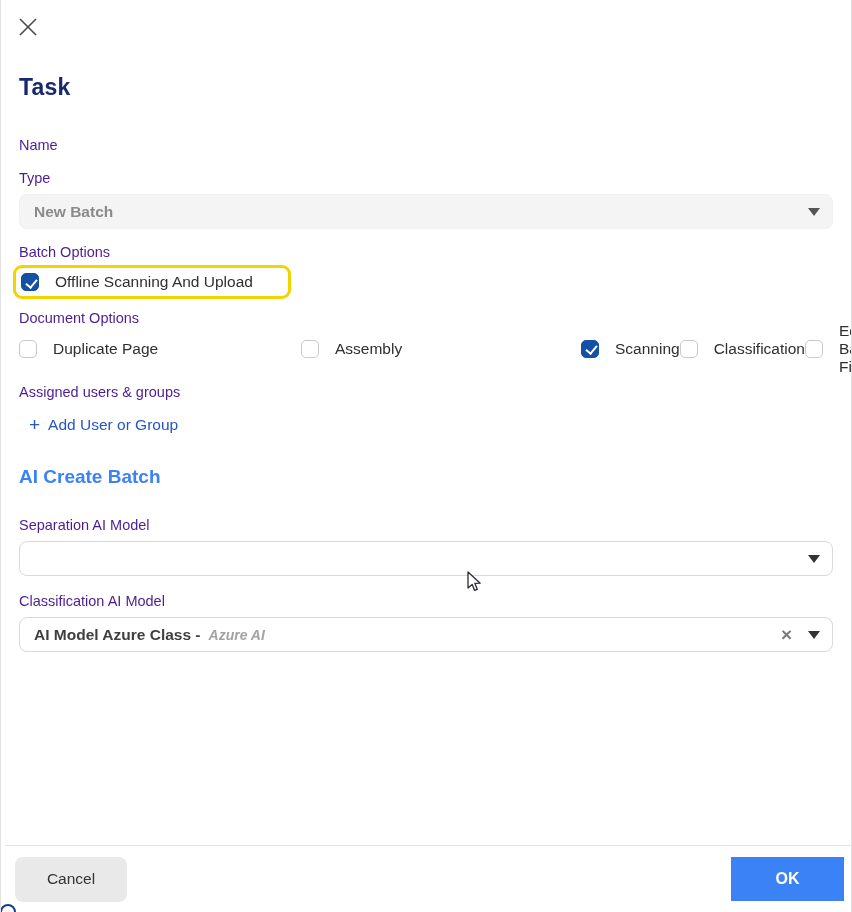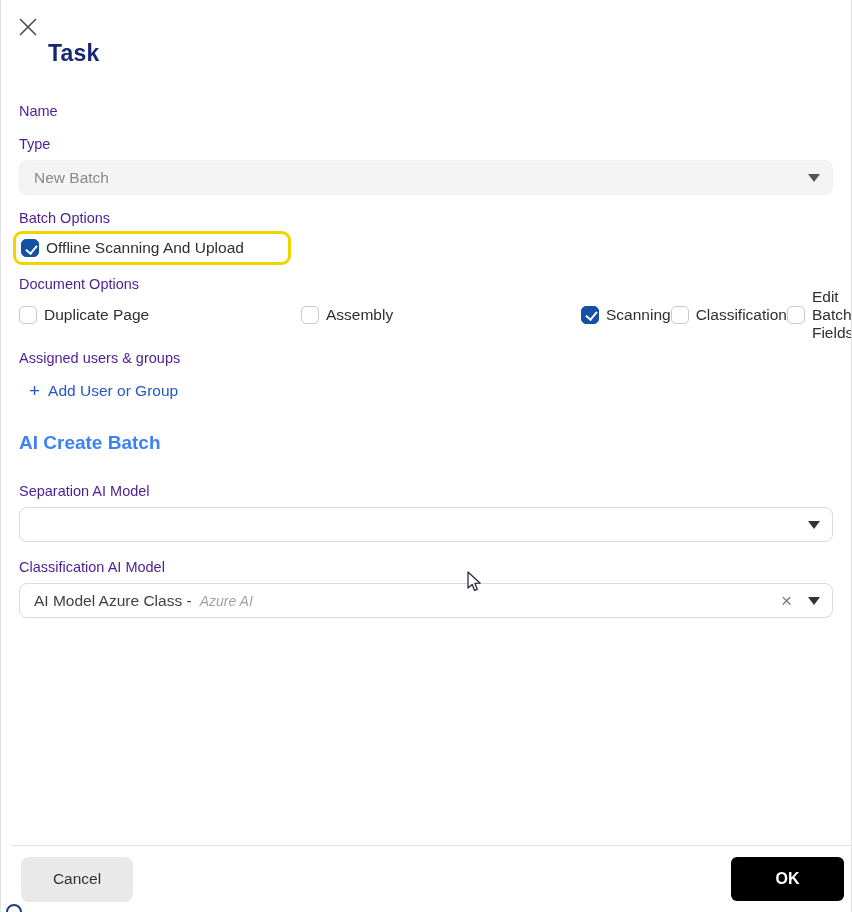--- a/index.html
+++ b/index.html
@@ -5,59 +5,59 @@
   * { margin:0; padding:0; box-sizing:border-box; }
   html,body { width:852px; height:912px; }
   body {
     font-family:"Liberation Sans","DejaVu Sans",sans-serif;
     background:#ffffff; color:#333; position:relative; overflow:hidden;
     border-left:1px solid #e2e2e2; border-right:1px solid #e2e2e2;
   }
   .close-btn { position:absolute; top:16px; left:16px; width:24px; height:24px; cursor:pointer; }
   .close-btn svg { width:22px; height:22px; stroke:#4a4a4a; stroke-width:1.6; }
   .content { padding:0 20px 0 18px; }
-  .dialog-title { padding-top:40px; font-size:23px; font-weight:bold; color:#17286e; letter-spacing:.2px;margin-left:29px; }
+  .dialog-title { padding-top:74px; font-size:23px; font-weight:bold; color:#17286e; letter-spacing:.2px; }
   .field-label { margin-top:17px; font-size:14.5px; color:#4c1d95; }
   .text-input {
     margin-top:8px; width:814px; height:36px; border:1px solid #d9d9d9; border-radius:8px;
     font-size:15.5px; color:#333; padding:0 14px; outline:none; display:block;
     font-family:"Liberation Sans","DejaVu Sans",sans-serif; background:#fff;
   }
   .select {
     margin-top:8px; width:814px; height:35px; border:1px solid #d9d9d9; border-radius:8px;
-    display:flex; align-items:center; padding:0 12px 0 14px; font-size:15.5px; background:#fff; cursor:pointer;
+    display:flex; align-items:center; padding:0 12px 0 14px; font-size:15.5px; background:#fff; cursor:pointer;font-weight:bold;
   }
   .select.disabled { background:#f4f4f4; border-color:#f0f0f0; color:#8a8a8a; cursor:default; }
   .select .grow { flex:1; }
   .arrow-down { width:0; height:0; border-left:6px solid transparent; border-right:6px solid transparent; border-top:8px solid #555; margin-left:10px; }
   .select.bordered .arrow-down { border-top-color:#333; }
   .clear-x { font-size:19px; color:#7a7a7a; line-height:1; padding:0 6px; cursor:pointer; }
   .checkbox { width:18px; height:18px; border:1px solid #c9c9c9; border-radius:5px; background:#fff; flex:0 0 18px; position:relative; cursor:pointer; }
   .checkbox.checked { background:#1450a3; border-color:#1450a3; }
   .checkbox.checked::after {
     content:""; position:absolute; left:5.5px; top:2.5px; width:5px; height:9px;
     border:solid #fff; border-width:0 2.2px 2.2px 0; transform:rotate(40deg);
   }
-  .cb-row { display:flex; align-items:center; gap:7px; font-size:15.5px; color:#2f2f2f; }
+  .cb-row { display:flex; align-items:center; gap:16px; font-size:15.5px; color:#2f2f2f; }
   .highlight-box {
     margin-top:5px; margin-left:-6px; width:278px; height:34px; border:3.5px solid #f0d400; border-radius:9px;
     display:flex; align-items:center; padding:0 8px 0 5px; background:#fff;
   }
   .doc-grid { margin-top:9px; display:grid; grid-template-columns:282px 280px auto; grid-auto-rows:27px; grid-auto-flow:column; }
   .doc-grid .cb-row { align-items:center; }
   .add-link { margin-top:15px; padding-left:10px; display:inline-flex; align-items:center; gap:8px; color:#2456c5; font-size:15.5px; cursor:pointer; }
   .add-link .plus { font-size:19px; font-weight:400; line-height:1; }
   .section-heading { margin-top:31px; font-size:19px; font-weight:bold; color:#3b82f6; }
   .footer {
-    position:absolute; left:10px; right:0; bottom:0; height:67px; border-top:1px solid #e3e3e3;
+    position:absolute; left:4px; right:0; bottom:0; height:67px; border-top:1px solid #e3e3e3;
     display:flex; align-items:center; justify-content:space-between; padding:0 7px 0 10px; background:#fff;
   }
   .btn { border:none; border-radius:8px; font-size:15.5px; cursor:pointer; font-family:inherit; }
   .btn-cancel { width:112px; height:45px; background:#e9e9e9; color:#333; }
-  .btn-ok { width:113px; height:44px; background:#000000; color:#fff; font-weight:bold; font-size:16px; border-radius:6px; }
+  .btn-ok { width:113px; height:44px; background:#3b82f6; color:#fff; font-weight:bold; font-size:16px; border-radius:0; }
   .value-main { color:#3f3f3f; }
   .value-suffix { color:#a3a3a3; font-style:italic; font-size:14px; margin-left:8px; }
   .cursor { position:absolute; left:464px; top:571px; pointer-events:none; }
   .corner-sliver {
     position:absolute; left:-5px; bottom:-8px; width:16px; height:16px;
     border:2.5px solid #1e3a8a; border-radius:50%; background:transparent;
   }
 </style>
 </head>
 <body>

